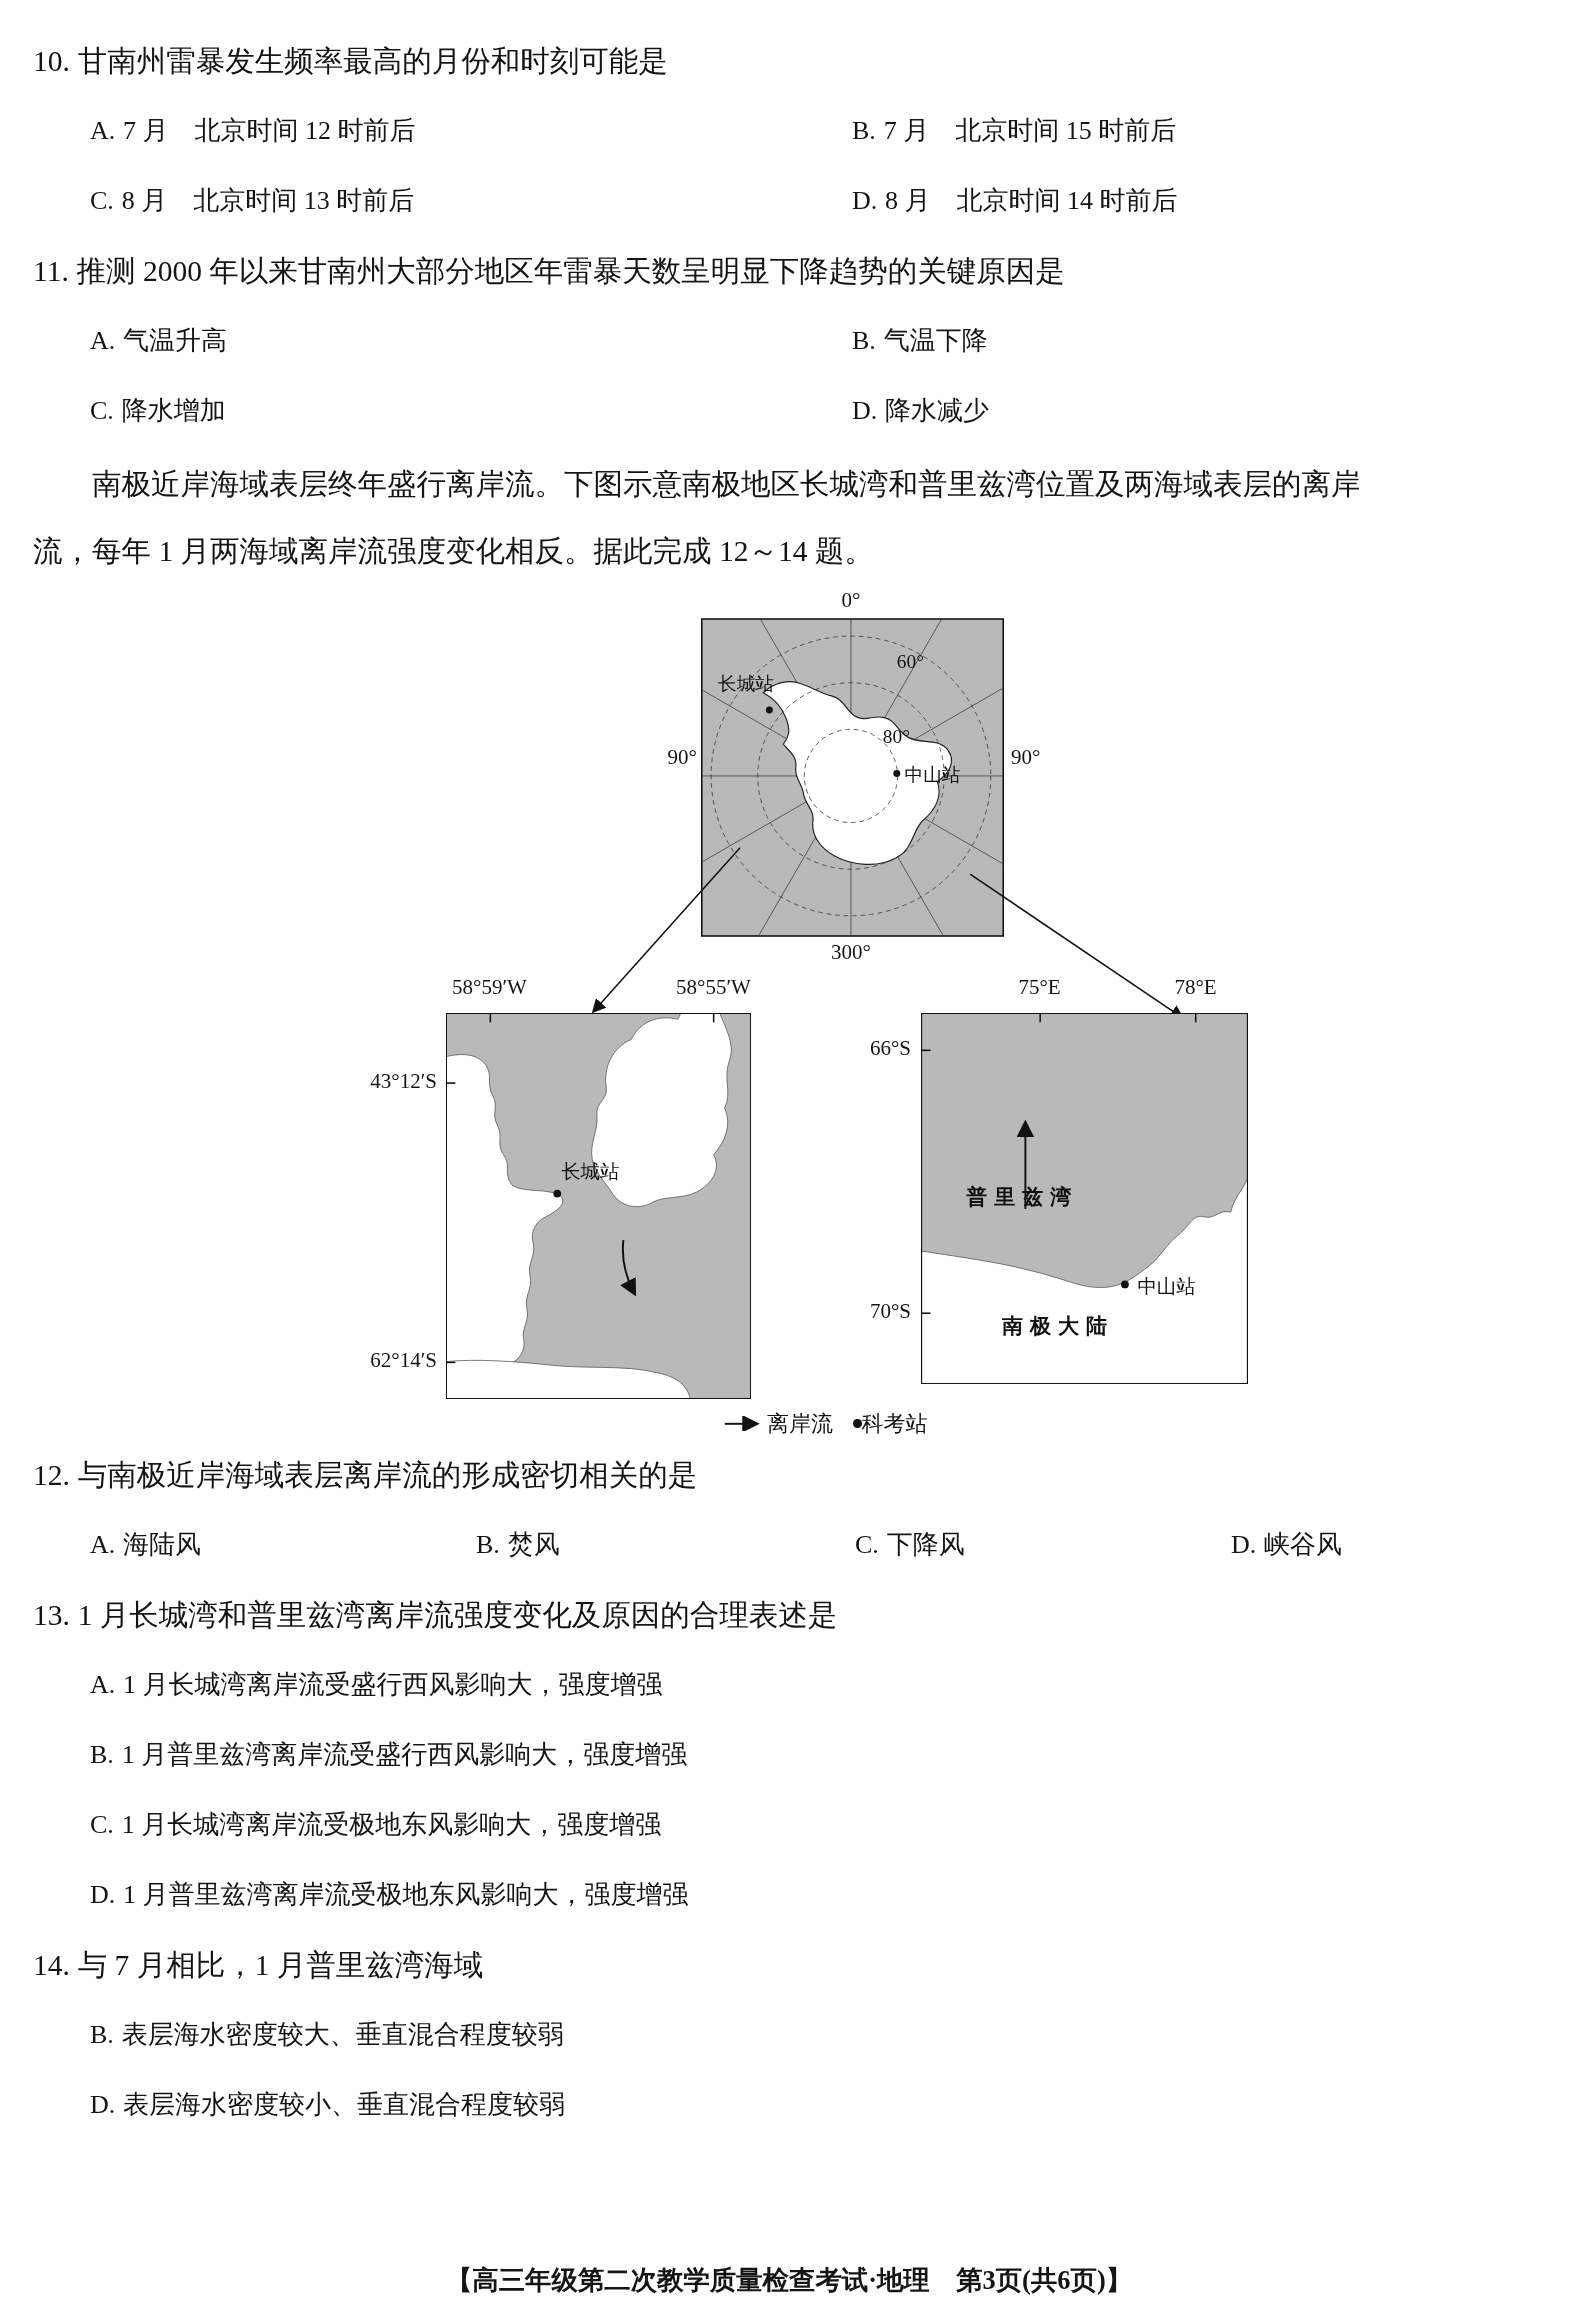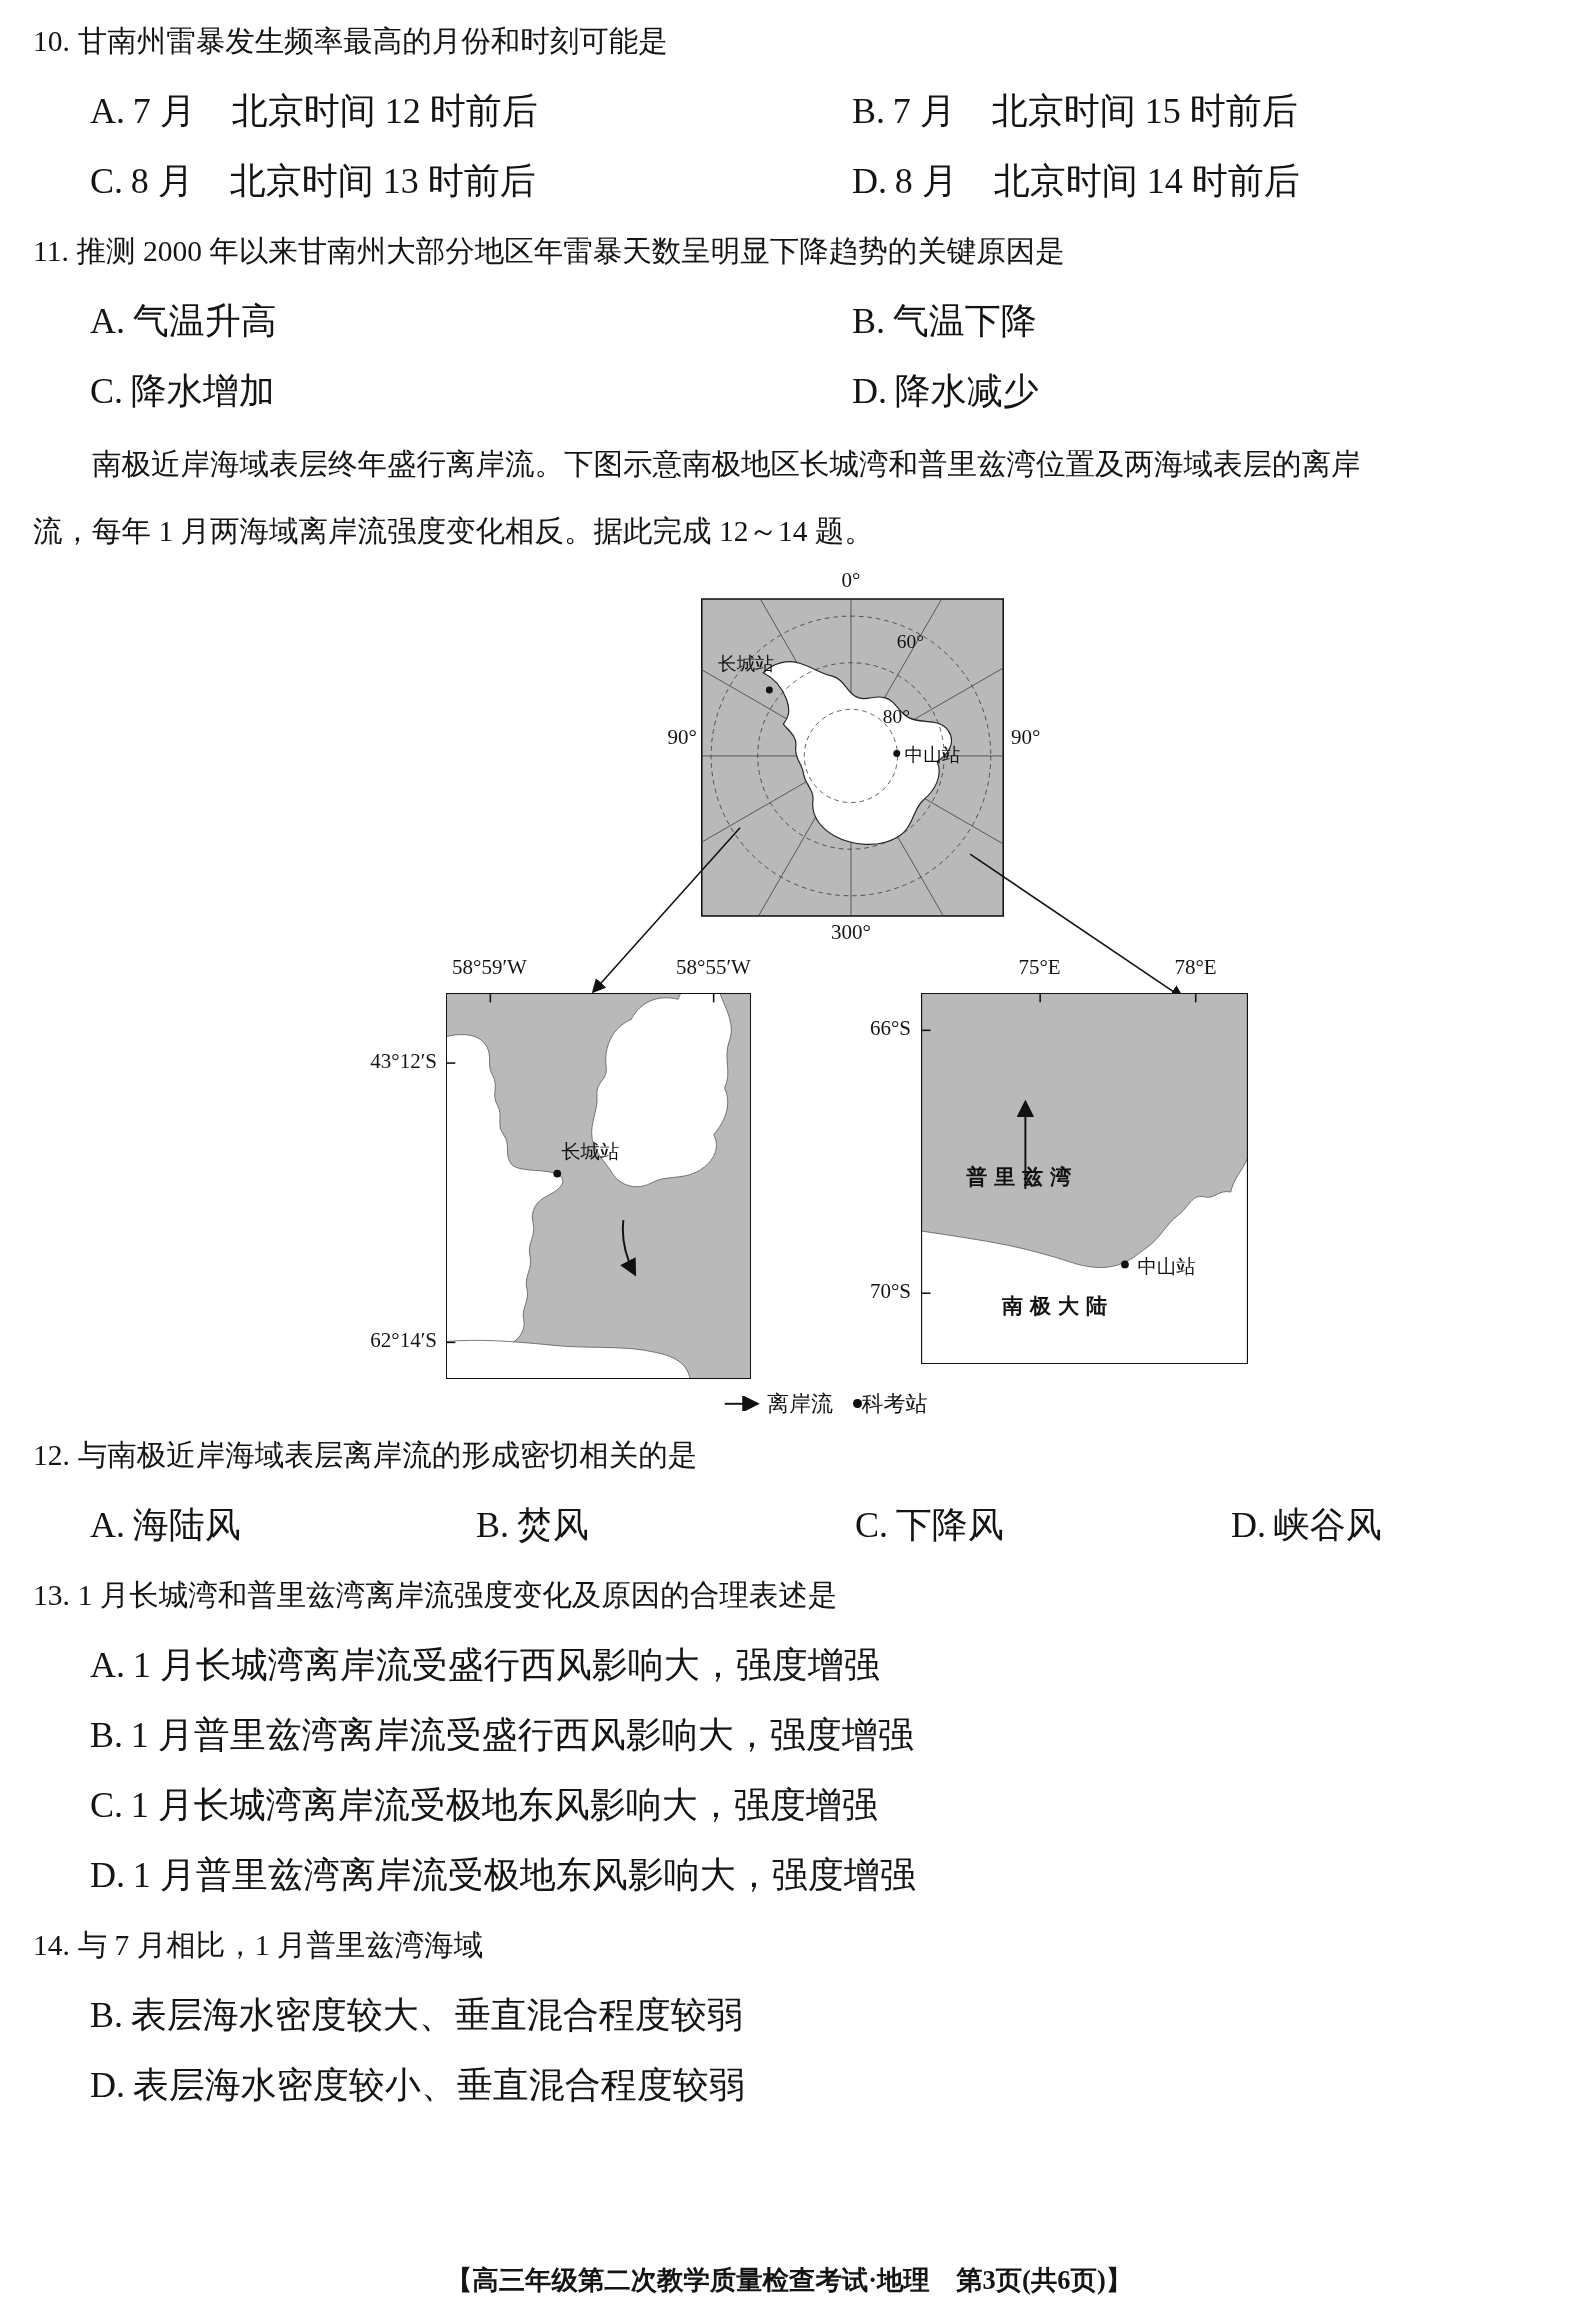--- a/index.html
+++ b/index.html
@@ -1,26 +1,26 @@
 <!DOCTYPE html>
 <html style="font-size:12.4px"><head>
 <meta charset="utf-8">
 <style>
 *{box-sizing:border-box;margin:0;padding:0}
 html,body{background:#ffffff}
 body{width:1578px;height:2319px;font-family:"Liberation Serif","DejaVu Serif",serif;color:#141414}
 .page{position:relative;width:1578px;height:2319px;overflow:hidden;background:#fff}
-.content{padding:6px 31px 0 33px}
+.content{padding:26px 31px 0 33px}
 .qline{font-size:29.5px;line-height:70px;white-space:nowrap}
 .qnum{margin-right:7.8px}
 .olabel{margin-right:7.8px}
 .opts{margin-left:57px}
 .opts2{display:grid;grid-template-columns:762px auto}
 .opts4{display:grid;grid-template-columns:386px 379px 376px auto}
-.opt{font-size:36px;line-height:70px;white-space:nowrap}
+.opt{font-size:26px;line-height:70px;white-space:nowrap}
 .passage{font-size:29.5px;line-height:67px;margin-top:4.7px;text-indent:2em;width:1368px}
 .figure{position:relative;height:855px;margin-left:-33px;width:1578px}
 .fsvg{position:absolute}
 .flabel{position:absolute;font-size:21px;white-space:nowrap}
 .cx{text-align:center}
 .rx{text-align:right}
 .vlabel{position:absolute;writing-mode:vertical-rl;text-orientation:upright;font-size:20px;letter-spacing:3.1px;white-space:nowrap}
 .vbay{font-size:19.4px;letter-spacing:1.6px;transform:rotate(-14deg);transform-origin:top center}
 .legend{position:absolute;left:723px;top:824px;display:flex;align-items:center;gap:0;font-size:22px}
 .ldot{width:8.6px;height:8.6px;border-radius:50%;background:#111;margin-left:20px}

